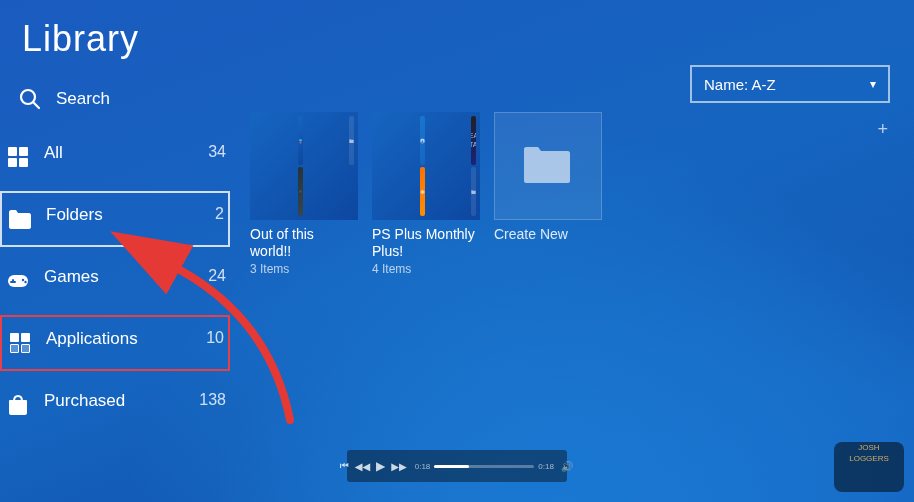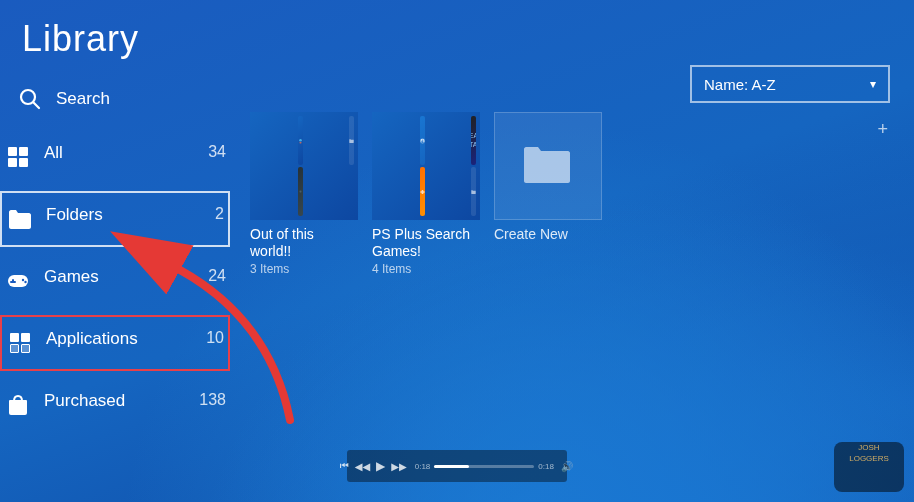--- a/index.html
+++ b/index.html
@@ -512,21 +512,21 @@
           </div>
 
           <div class="preview-cell preview-folder-icon" style="background:rgba(255,255,255,0.1); display:flex; align-items:center; justify-content:center;">
             <svg width="28" height="24" viewBox="0 0 32 28" fill="rgba(255,255,255,0.6)">
               <path d="M2 5 C2 4 3 3 4 3 L10 3 L12 6 L28 6 C29 6 30 7 30 8 L30 24 C30 25 29 26 28 26 L4 26 C3 26 2 25 2 24 Z"></path>
             </svg>
           </div>
         </div>
       </div>
       <div class="folder-info">
-        <div class="folder-name">PS Plus Search Games!</div>
+        <div class="folder-name">PS Plus Monthly Plus!</div>
         <div class="folder-items">4 Items</div>
       </div>
     </div>
 
     <div class="create-new-card">
       <div class="create-new-thumb">
         <div class="folder-plus-icon">
           
           <svg width="52" height="46" viewBox="0 0 52 46" fill="rgba(255,255,255,0.6)">
             <path d="M2 8 C2 7 3 6 4 6 L16 6 L19 10 L46 10 C47 10 48 11 48 12 L48 40 C48 41 47 42 46 42 L4 42 C3 42 2 41 2 40 Z"></path>

